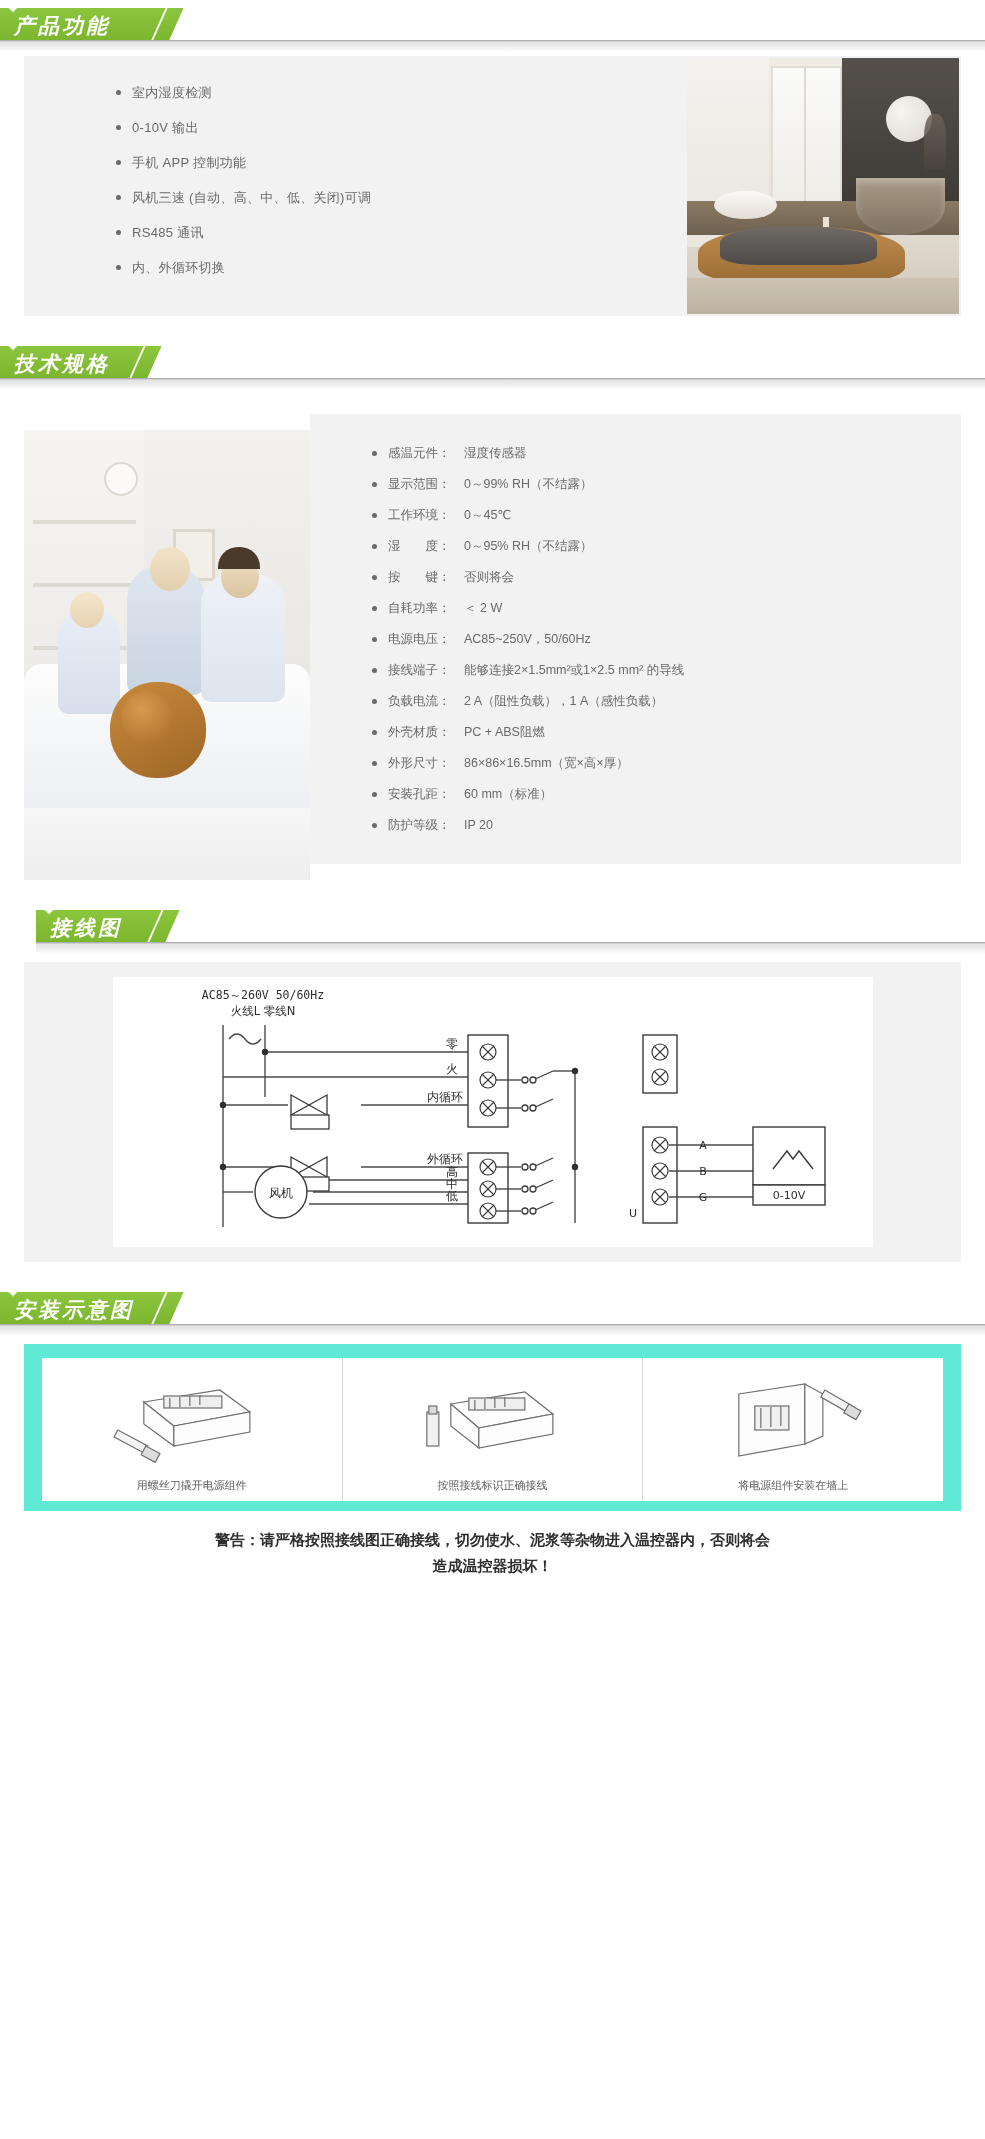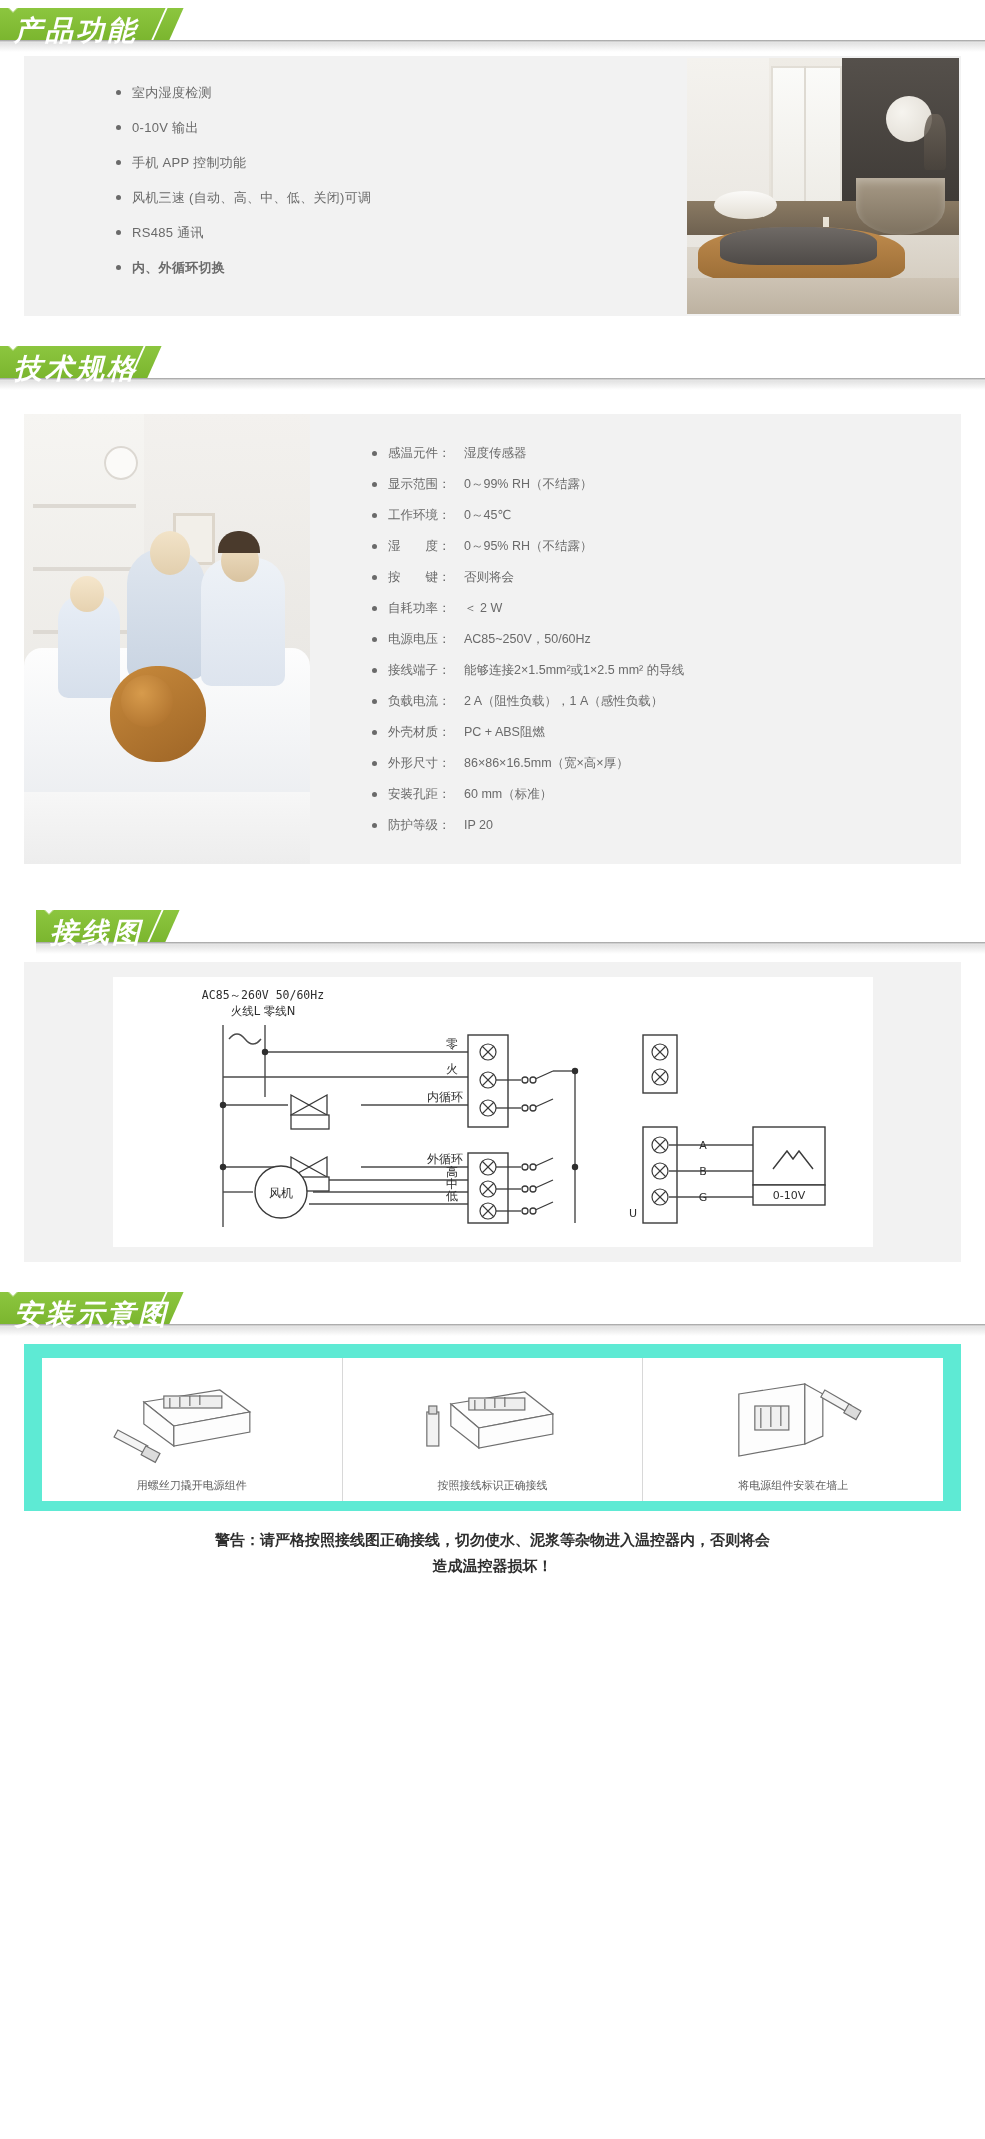--- a/index.html
+++ b/index.html
@@ -27,21 +27,21 @@
     background:linear-gradient(180deg,#8cc63f 0%,#7ab52e 100%);
     transform:skewX(-24deg);
   }
   .banner .slant2{
     position:absolute;top:8px;height:34px;width:16px;
     background:linear-gradient(180deg,#8cc63f 0%,#7ab52e 100%);
     transform:skewX(-24deg);
   }
   .banner .title{
     position:absolute;left:14px;top:12px;
-    font-size:28px;font-weight:bold;color:#ffffff;
+    font-size:21px;font-weight:bold;color:#ffffff;
     letter-spacing:3px;
     font-family:"DejaVu Sans","Liberation Sans",sans-serif;
     font-style:italic;
     white-space:nowrap;
     z-index:4;
   }
   .banner .diamond{
     position:absolute;left:9px;top:2px;width:8px;height:8px;
     background:#ffffff;transform:rotate(45deg);z-index:5;
     box-shadow:0 0 0 1px rgba(255,255,255,.4);
@@ -71,21 +71,21 @@
   }
   .features-list li{
     list-style:none;
     font-size:13px;
     color:#6a6a6a;
     margin:0 0 17px 0;
     position:relative;
     padding-left:16px;
     letter-spacing:.3px;
   }
-  .features-list li:last-child{margin-bottom:12px;font-weight:bold;}
+  .features-list li:last-child{margin-bottom:12px;}
   .features-list li:before{
     content:"";position:absolute;left:0;top:6px;
     width:5px;height:5px;border-radius:50%;background:#6a6a6a;
   }
   .feature-photo{
     width:272px;height:256px;margin:2px 2px 2px 0;
     position:relative;overflow:hidden;
     background:#cfc8bf;
   }
 
@@ -118,21 +118,21 @@
   .bath-cushion{position:absolute;left:12%;top:66%;width:58%;height:15%;
     border-radius:40% 40% 24% 24%;
     background:linear-gradient(180deg,#6f6a66 0%,#4e4a47 100%);}
   .bath-floor{position:absolute;left:0;top:86%;width:100%;height:14%;
     background:linear-gradient(180deg,#cdc3b4,#bdb2a1);}
   .bath-candle{position:absolute;left:50%;top:62%;width:6px;height:10px;
     background:#e8e2d6;}
 
   
   .specs-wrap{padding:14px 24px 0 24px;}
-  .specs-card{display:flex;align-items:center;}
+  .specs-card{display:flex;align-items:flex-end;}
   .specs-photo{
     width:286px;height:450px;position:relative;overflow:hidden;
     background:#efece8;
   }
   .fam-bg{position:absolute;inset:0;background:linear-gradient(180deg,#f3f1ee 0%,#e9e7e3 60%,#f7f6f4 100%);}
   .fam-shelfwall{position:absolute;left:0;top:0;width:42%;height:64%;
     background:linear-gradient(180deg,#f6f5f2,#eceae6);}
   .fam-shelf{position:absolute;left:3%;width:36%;height:4px;background:#ddd9d3;}
   .fam-clock{position:absolute;left:28%;top:7%;width:34px;height:34px;border-radius:50%;
     background:#fbfaf8;box-shadow:inset 0 0 0 2px #dcd8d2;}

